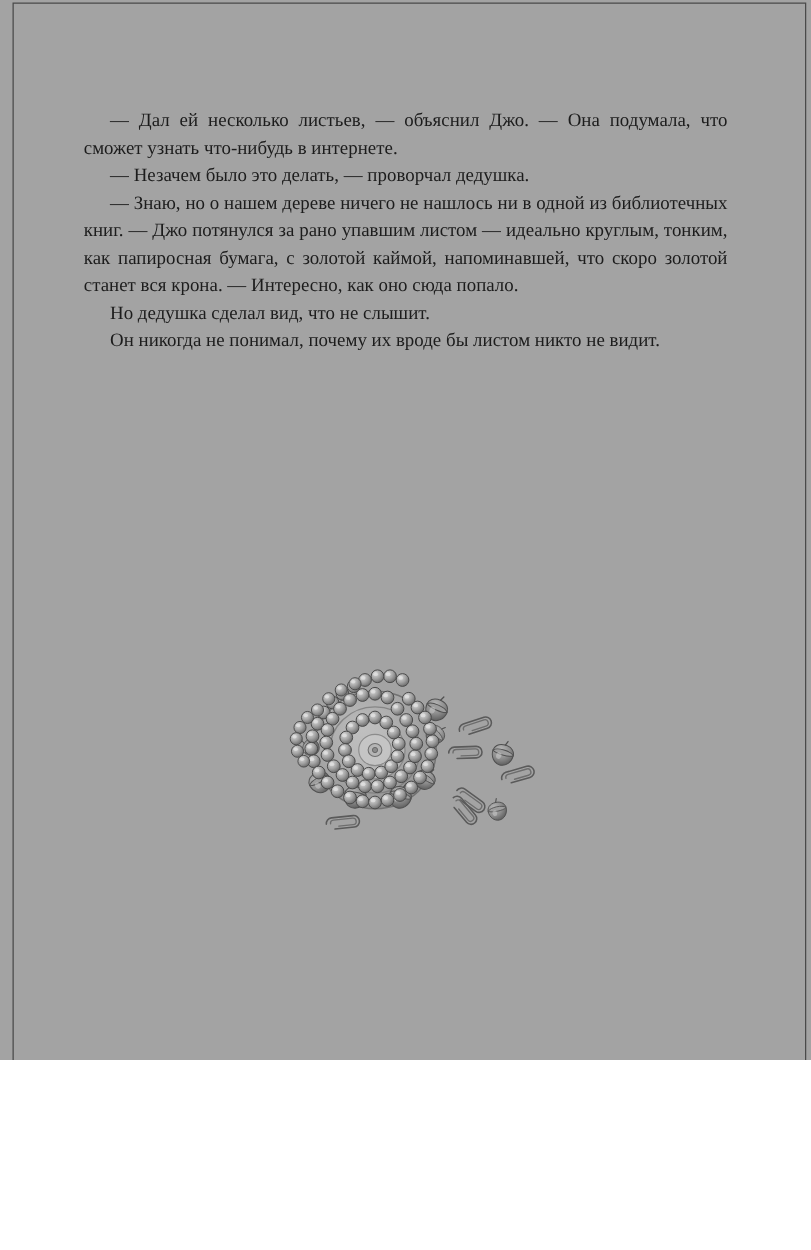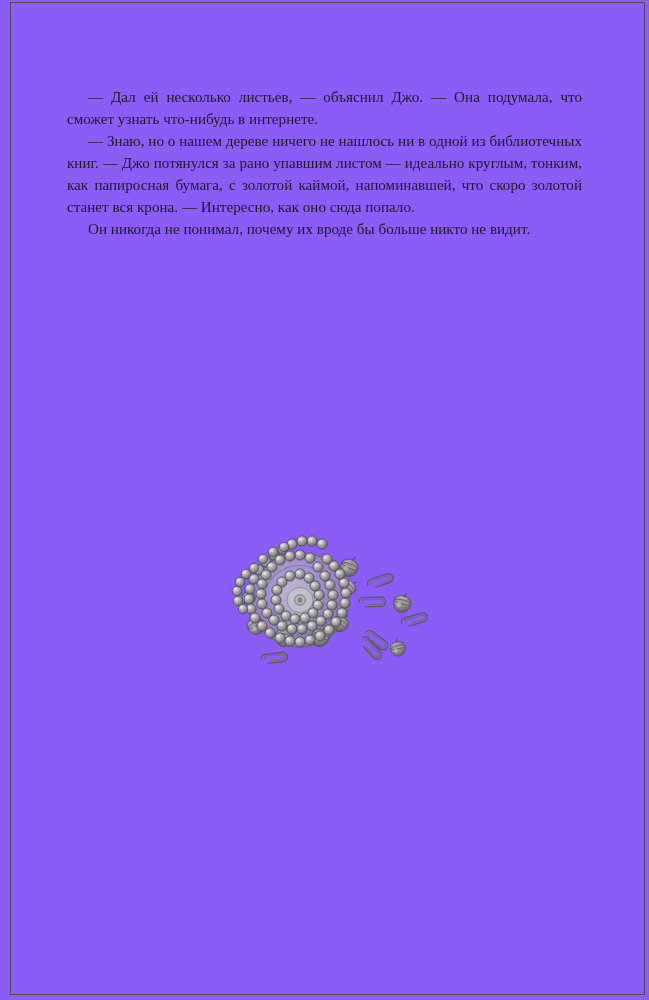--- a/index.html
+++ b/index.html
@@ -3,22 +3,22 @@
 <meta charset="utf-8">
 <style>
   html, body {
     margin: 0;
     padding: 0;
     background: #ffffff;
   }
   .page {
     position: relative;
     width: 649px;
-    height: 1000px;
-    background: #8b5cf6;
+    height: 848px;
+    background: #a3a3a3;
     box-sizing: border-box;
     overflow: hidden;
     font-family: "Liberation Serif", "DejaVu Serif", serif;
   }
   .page-border {
     position: absolute;
     left: 10px;
     top: 2px;
     width: 635px;
     height: 993px;
@@ -61,22 +61,24 @@
 </style>
 </head>
 <body>
 
 <div class="page">
 
   <div class="page-border"></div>
 
   <div class="text-block">
     <p class="para">— Дал ей несколько листьев, — объяснил Джо. — Она подумала, что сможет узнать что-нибудь в интернете.</p>
+    <p class="para">— Незачем было это делать, — проворчал дедушка.</p>
     <p class="para">— Знаю, но о нашем дереве ничего не нашлось ни в одной из библиотечных книг. — Джо потянулся за рано упавшим листом — идеально круглым, тонким, как папиросная бумага, с золотой каймой, напоминавшей, что скоро золотой станет вся крона. — Интересно, как оно сюда попало.</p>
-    <p class="para">Он никогда не понимал, почему их вроде бы больше никто не видит.</p>
+    <p class="para">Но дедушка сделал вид, что не слышит.</p>
+    <p class="para">Он никогда не понимал, почему их вроде бы листом никто не видит.</p>
   </div>
 
   <div class="illustration">
     <svg viewBox="0 0 232 146" xmlns="http://www.w3.org/2000/svg">
       <defs>
         <radialGradient id="beadg" cx="35%" cy="30%" r="72%">
           <stop offset="0%" stop-color="#d8d8d8"></stop>
           <stop offset="55%" stop-color="#a3a3a3"></stop>
           <stop offset="100%" stop-color="#6d6d6d"></stop>
         </radialGradient>

